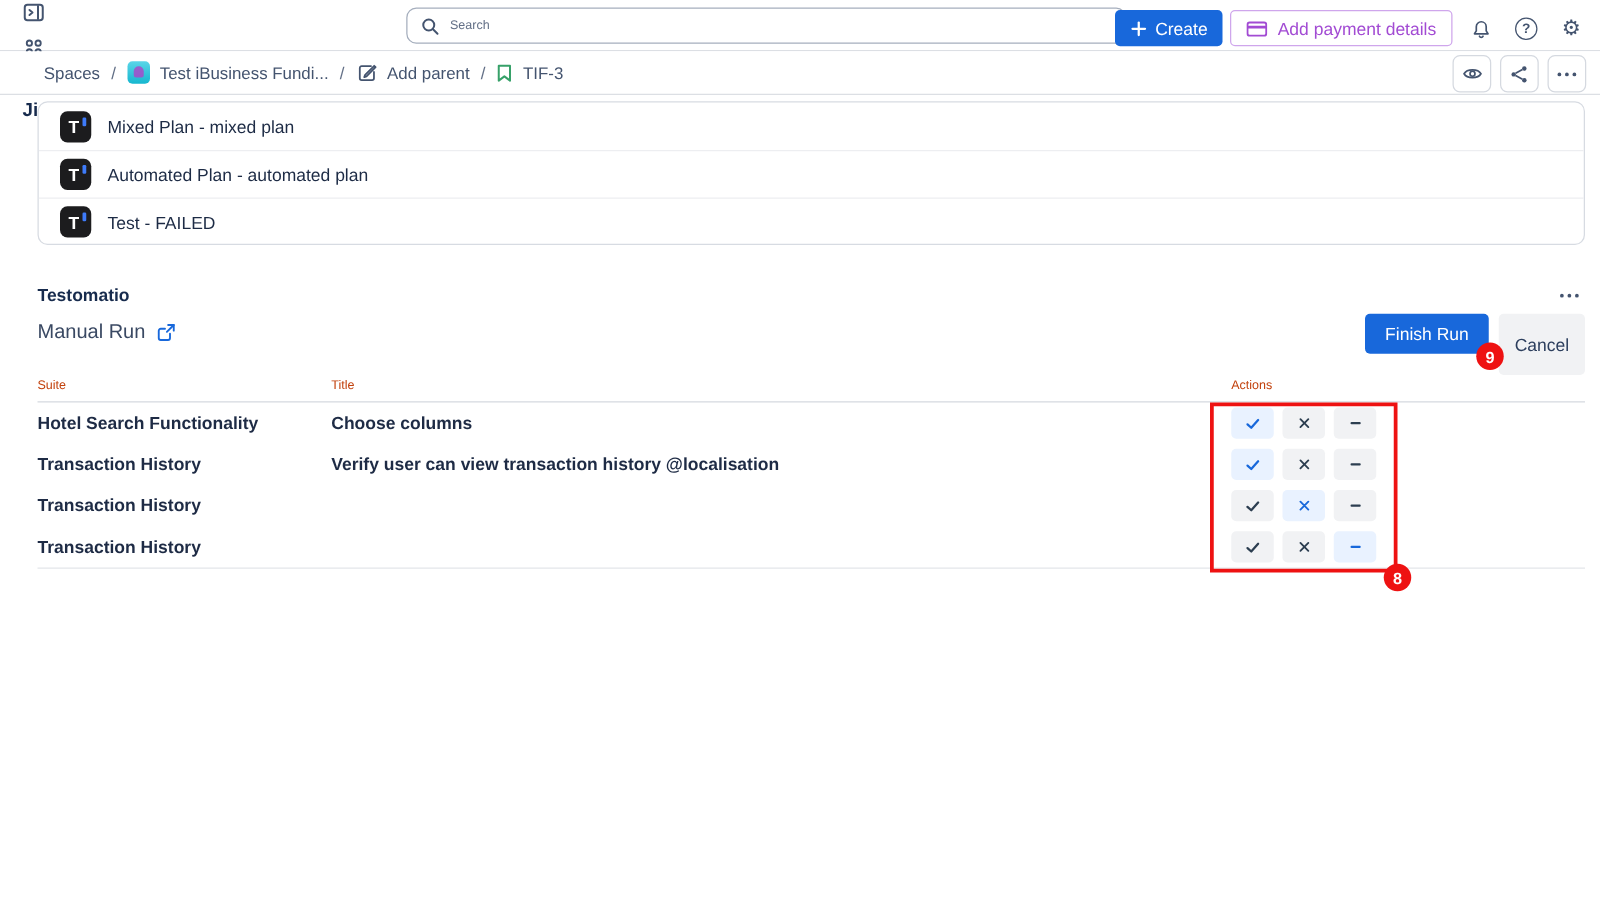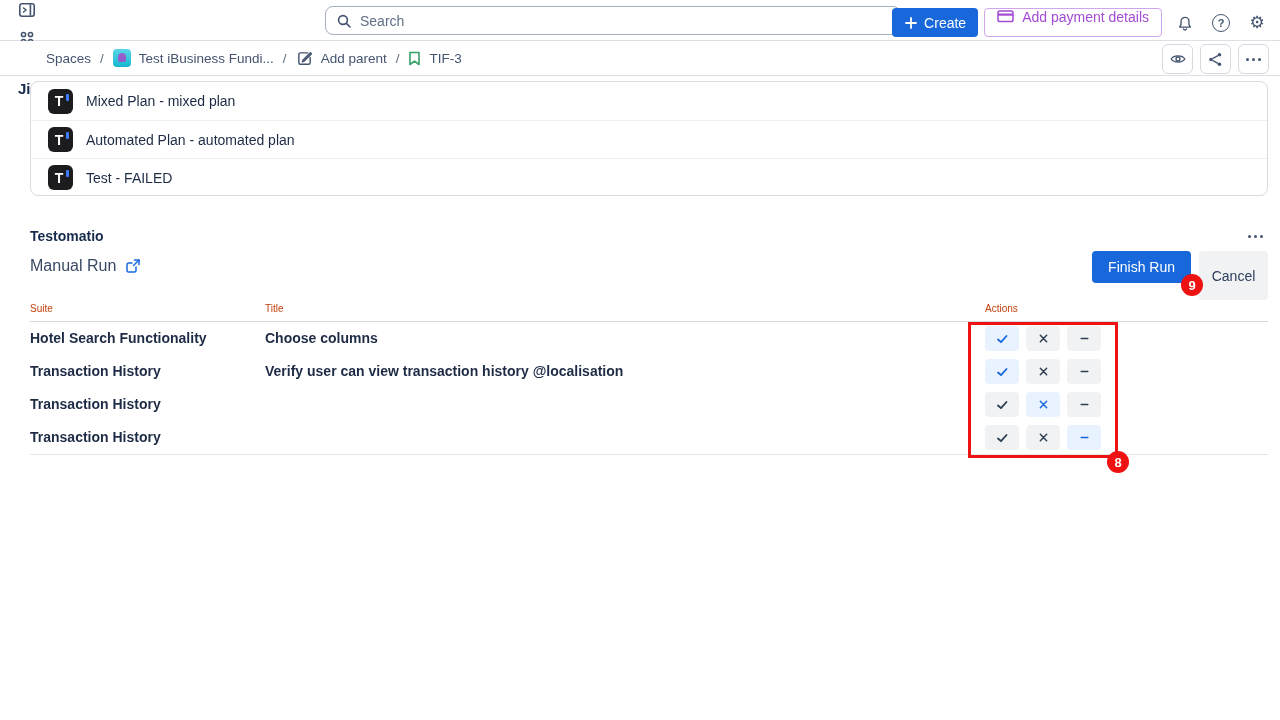--- a/index.html
+++ b/index.html
@@ -13,38 +13,38 @@
   .tb-left { position:absolute; left:10px; top:0; height:40px; display:flex; align-items:center; gap:6px;flex-direction:column; }
   .icon-btn { width:30px; height:30px; display:flex; align-items:center; justify-content:center;
     border-radius:4px; background:transparent; border:none; cursor:pointer; color:#44546F; }
   .jira-logo { width:24px; height:24px; border-radius:6px; background:#1868DB;
     display:flex; align-items:center; justify-content:center; margin-left:8px; }
   .app-name { font-size:15px; font-weight:bold; color:#172B4D; margin-left:8px; }
 
   .search-wrap { position:absolute; left:325px; top:6px; width:576px; height:29px;
     border:1px solid #A5AEBD; border-radius:8px; background:#fff;
     display:flex; align-items:center; padding:0 10px; gap:8px; }
-  .search-wrap input { border:none; outline:none; flex:1; font-size:14px; color:#a16207;
+  .search-wrap input { border:none; outline:none; flex:1; font-size:10px; color:#a16207;
     font-family:"Liberation Sans", sans-serif; background:transparent; }
   .search-wrap input::placeholder { color:#626F86; }
 
   .tb-right { position:absolute; right:8px; top:8px; height:29px; display:flex; align-items:center; gap:6px; }
   .create-btn { height:29px; padding:0 12px; background:#1868DB; color:#fff; border:none;
     border-radius:4px; font-size:14px; font-weight:500; display:flex; align-items:center; gap:6px;
     cursor:pointer; font-family:"Liberation Sans", sans-serif; }
   .payment-btn { height:29px; padding:0 12px; background:#fff; color:#A24BD3;
     border:1px solid #CFA6EC; border-radius:4px; font-size:14px; font-weight:500;
-    display:flex; align-items:flex-start; gap:8px; cursor:pointer; margin-right:2px;
+    display:flex; align-items:center; gap:8px; cursor:pointer; margin-right:2px;
     font-family:"Liberation Sans", sans-serif; }
   .gear-glyph { font-size:17px; line-height:1; }
 
   
   .crumbbar { position:absolute; left:0; top:41px; width:1280px; height:35px;
     background:#fff; border-bottom:1px solid #DCDFE4; display:flex; align-items:center;
-    padding-left:46px; gap:9px; font-size:13.5px; color:#44546F; }
+    padding-left:35px; gap:9px; font-size:13.5px; color:#44546F; }
   .crumb { display:flex; align-items:center; gap:8px; cursor:pointer; }
   .crumb-sep { color:#626F86; }
   .space-avatar { width:18px; height:18px; border-radius:4px;
     background:linear-gradient(180deg,#5AD5E8 0%,#16B7CF 100%); position:relative; }
   .space-avatar::after { content:""; position:absolute; left:5px; top:4px; width:8px; height:9px;
     border-radius:4px 4px 2px 2px; background:#A64BC9; opacity:.85; }
   .bc-right { position:absolute; right:11px; top:44px; display:flex; gap:7px; }
   .bc-btn { width:31px; height:30px; border:1px solid #D5D9E0; border-radius:6px; background:#fff;
     display:flex; align-items:center; justify-content:center; color:#44546F; cursor:pointer; }
   .dots { display:flex; gap:3px; }

